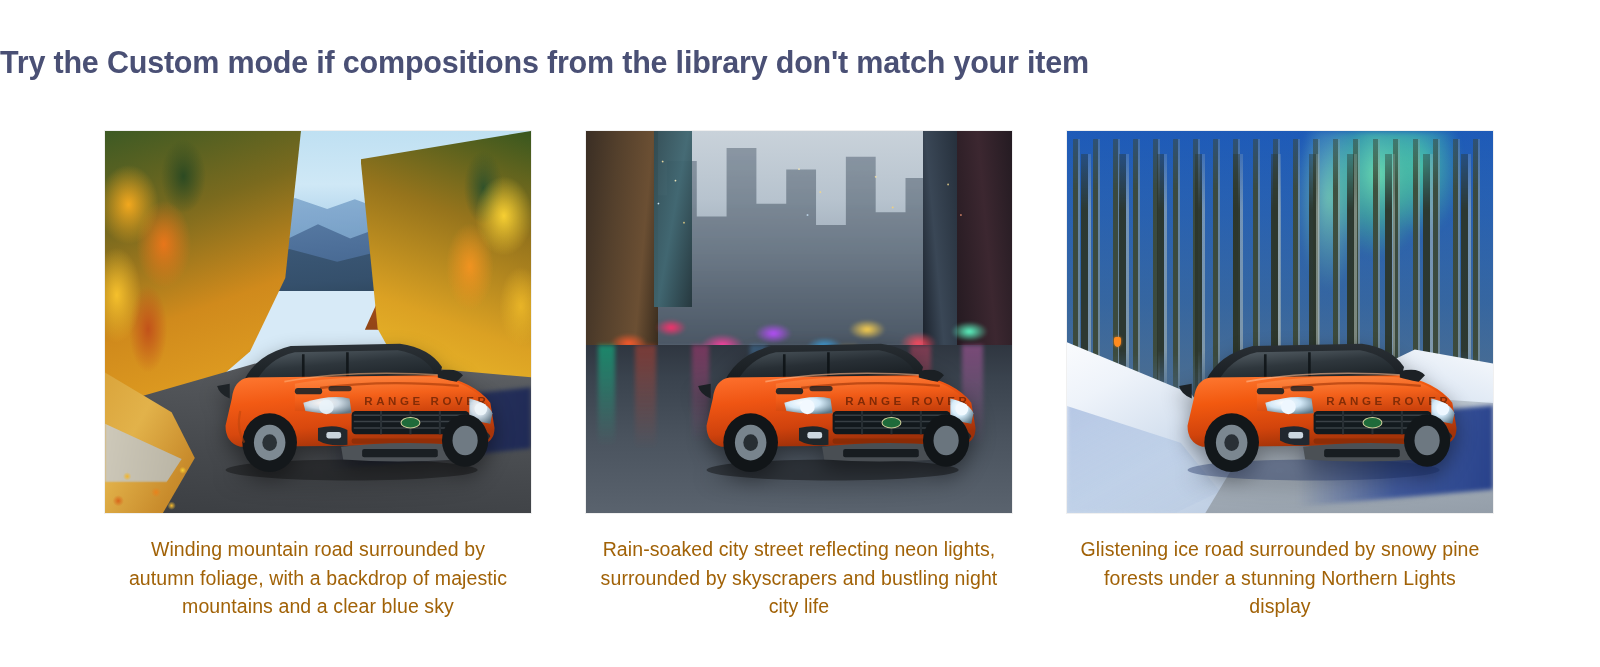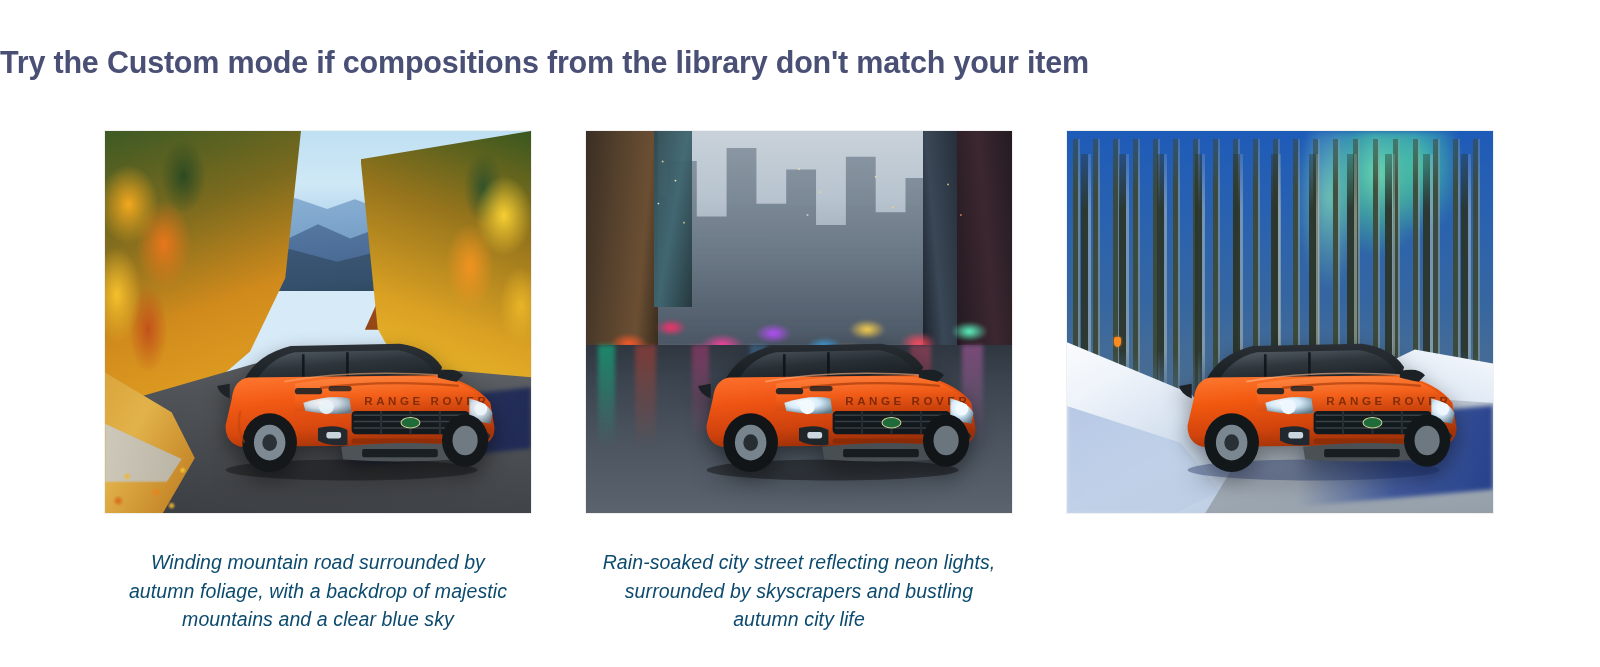--- a/index.html
+++ b/index.html
@@ -56,27 +56,26 @@
   .thumb {
     position: relative;
     width: 426px;
     height: 382px;
     overflow: hidden;
     background: #2a2a2a;
     box-shadow: 0 0 0 1px rgba(0,0,0,0.06);
   }
 
   .caption {
-    margin-top: 35px;
+    margin-top: 22px;
     width: 400px;
     text-align: center;
     font-size: 19.5px;
-    font-style: italic;
     line-height: 28.5px;
-    color: #0c4a6e;
+    color: #a16207;
     letter-spacing: 0.1px;
   }
 
   
   
   
   .sc1-sky {
     position: absolute; inset: 0;
     background:
       linear-gradient(180deg,#bfe0f2 0%, #cfe8f6 14%, #b7d8ee 22%, #ffffff00 30%),
@@ -520,21 +519,21 @@
             <g>
               <ellipse cx="72" cy="134" rx="26" ry="28" fill="#111518"></ellipse>
               <ellipse cx="72" cy="134" rx="15" ry="17" fill="#78848d"></ellipse>
               <ellipse cx="72" cy="134" rx="7" ry="8" fill="#272e33"></ellipse>
               <ellipse cx="258" cy="132" rx="22" ry="25" fill="#111518"></ellipse>
               <ellipse cx="258" cy="132" rx="12" ry="14" fill="#6a757e"></ellipse>
             </g>
           </svg>
         </div>
       </div>
-      <div class="caption">Rain-soaked city street reflecting neon lights, surrounded by skyscrapers and bustling autumn city life</div>
+      <div class="caption">Rain-soaked city street reflecting neon lights, surrounded by skyscrapers and bustling night city life</div>
     </div>
 
     <div class="card">
       <div class="thumb">
         <div class="sc3-sky"></div>
         <div class="sc3-aurora"></div>
         <div class="sc3-forest"></div>
         <div class="sc3-trees"></div>
         <div class="sc3-trees2"></div>
         <div class="sc3-snowbank-r"></div>
@@ -604,16 +603,17 @@
             <g>
               <ellipse cx="72" cy="134" rx="26" ry="28" fill="#12171a"></ellipse>
               <ellipse cx="72" cy="134" rx="15" ry="17" fill="#7b8790"></ellipse>
               <ellipse cx="72" cy="134" rx="7" ry="8" fill="#293036"></ellipse>
               <ellipse cx="258" cy="132" rx="22" ry="25" fill="#12171a"></ellipse>
               <ellipse cx="258" cy="132" rx="12" ry="14" fill="#6d7881"></ellipse>
             </g>
           </svg>
         </div>
       </div>
+      <div class="caption">Glistening ice road surrounded by snowy pine forests under a stunning Northern Lights display</div>
     </div>
 
   </div>
 </div>
 
 </body></html>

